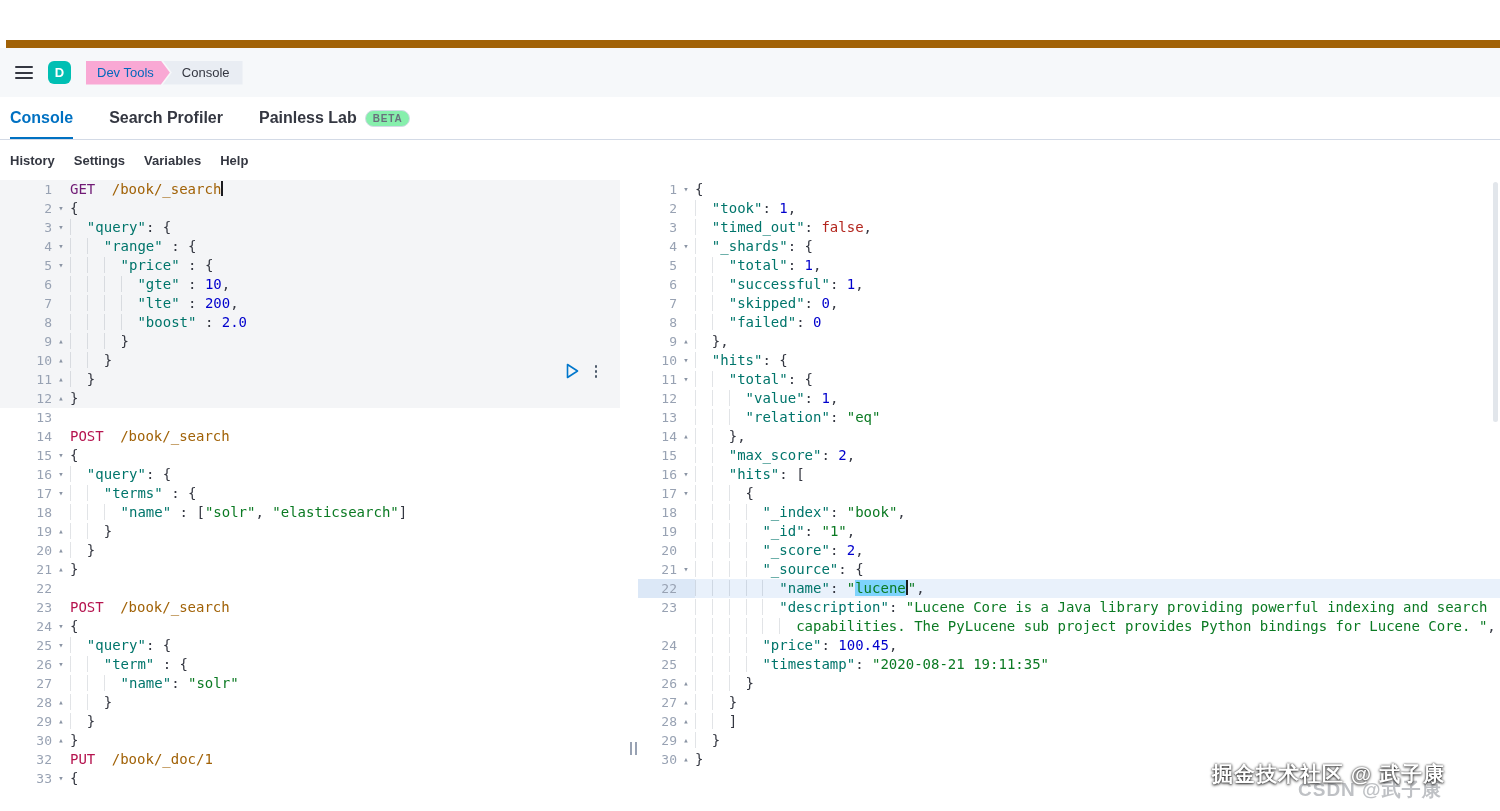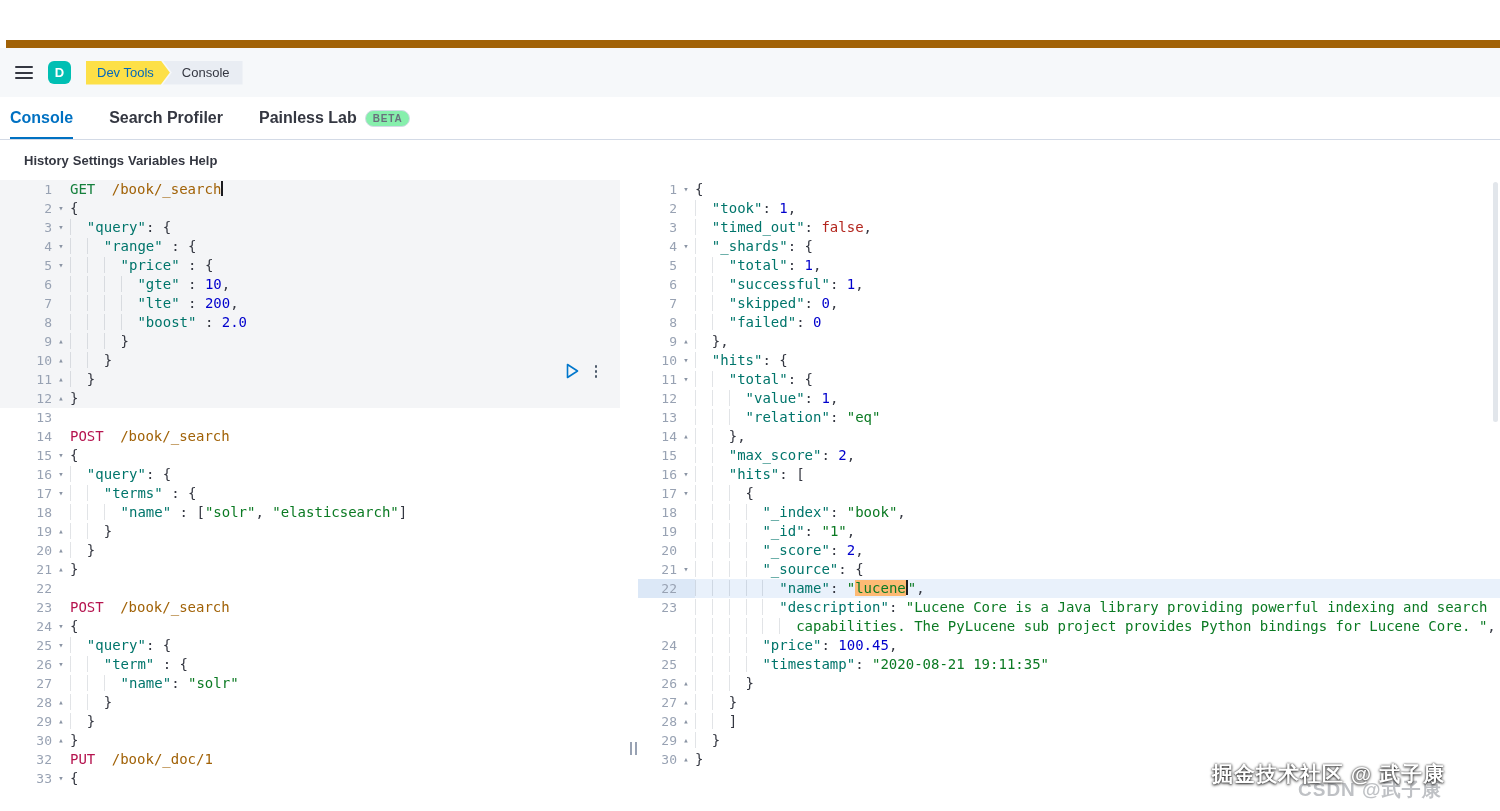--- a/index.html
+++ b/index.html
@@ -25,38 +25,38 @@
 
   
   .header{position:absolute;left:0;top:48px;width:1500px;height:49px;background:#f6f8fa;
           display:flex;align-items:center;gap:15px;padding-left:15px;}
   .burger{width:18px;height:13px;display:flex;flex-direction:column;justify-content:space-between;cursor:pointer;}
   .burger i{display:block;height:2px;background:#343741;border-radius:1px;}
   .avatar{width:23px;height:23px;border-radius:6px;background:#00bfb3;color:#fff;font-weight:700;
           font-size:13px;display:flex;align-items:center;justify-content:center;}
   .crumbs{display:flex;align-items:center;}
   .bc{height:24px;display:flex;align-items:center;font-size:13px;}
-  .bc-first{background:#fde047;color:#0268bc;padding:0 16px 0 11px;
+  .bc-first{background:#f9a8d4;color:#0268bc;padding:0 16px 0 11px;
             clip-path:polygon(0 0,calc(100% - 9px) 0,100% 50%,calc(100% - 9px) 100%,0 100%);}
   .bc-last{background:#e9edf3;color:#343741;margin-left:-7px;padding:0 13px 0 19px;
            clip-path:polygon(0 0,100% 0,100% 100%,0 100%,9px 50%);}
 
   
   .tabsrow{position:absolute;left:0;top:97px;width:1500px;height:43px;background:#fff;
            border-bottom:1px solid #d3dae6;display:flex;align-items:center;padding-left:10px;gap:36px;}
   .tab{font-size:16px;font-weight:600;color:#343741;position:relative;height:100%;
        display:flex;align-items:center;gap:8px;cursor:pointer;}
   .tab.active{color:#0071c2;}
   .tab.active::after{content:"";position:absolute;left:0;right:0;bottom:0;height:2.5px;background:#0071c2;}
   .beta{border:1px solid #d3dae6;border-radius:9px;font-size:10px;font-weight:700;color:#69707d;
         letter-spacing:.8px;padding:2px 7px;background:#86efac;}
 
   
   .menurow{position:absolute;left:0;top:141px;width:1500px;height:38px;background:#fff;
-           display:flex;align-items:center;gap:4px;padding-left:24px;}
+           display:flex;align-items:center;gap:19px;padding-left:10px;}
   .mitem{font-size:13px;font-weight:600;color:#343741;cursor:pointer;}
 
   
   .editor{position:absolute;left:0;top:180px;width:1500px;height:631px;
           font-family:"DejaVu Sans Mono","Liberation Mono",monospace;font-size:14px;}
   .pane{position:absolute;top:0;height:631px;overflow:hidden;background:#fff;}
   .pane-left{left:0;width:628px;}
   .pane-right{left:638px;width:862px;}
   .row{display:flex;height:19px;line-height:19px;}
   .pane-left .row{width:620px;}
@@ -74,24 +74,24 @@
 
   
   .tk-pln{color:#343741;}
   .tk-ind{color:#343741;
     background-image:repeating-linear-gradient(to right, rgba(57,72,92,.15) 0 1px, transparent 1px 16.86px);}
   .tk-key{color:#00756b;}
   .tk-str{color:#0b7a23;}
   .tk-url{color:#a16207;margin-left:8px;}
   .tk-num{color:#0000cd;}
   .tk-bool{color:#b3261e;text-align:right;}
-  .tk-mget{color:#15803d;}
+  .tk-mget{color:#701a75;}
   .tk-mpost{color:#b5134e;}
   .tk-mput{color:#b5134e;}
-  .tk-sel{color:#0b7a23;background:#fdba74;}
+  .tk-sel{color:#0b7a23;background:#7dd3fc;}
   .cursor{display:inline-block;width:2px;height:15px;background:#1b1b1f;vertical-align:-2px;}
 
   
   .runbtn{position:absolute;left:566px;top:183px;width:14px;height:16px;z-index:6;cursor:pointer;}
   .dots{position:absolute;left:589px;top:184px;width:14px;height:15px;display:flex;flex-direction:column;
         align-items:center;justify-content:center;gap:2.5px;z-index:6;cursor:pointer;}
   .dots i{width:2.6px;height:2.6px;border-radius:50%;background:#4d5a6b;}
 
   
   .splitter{position:absolute;left:628px;top:0;width:10px;height:631px;background:#fff;cursor:col-resize;}

